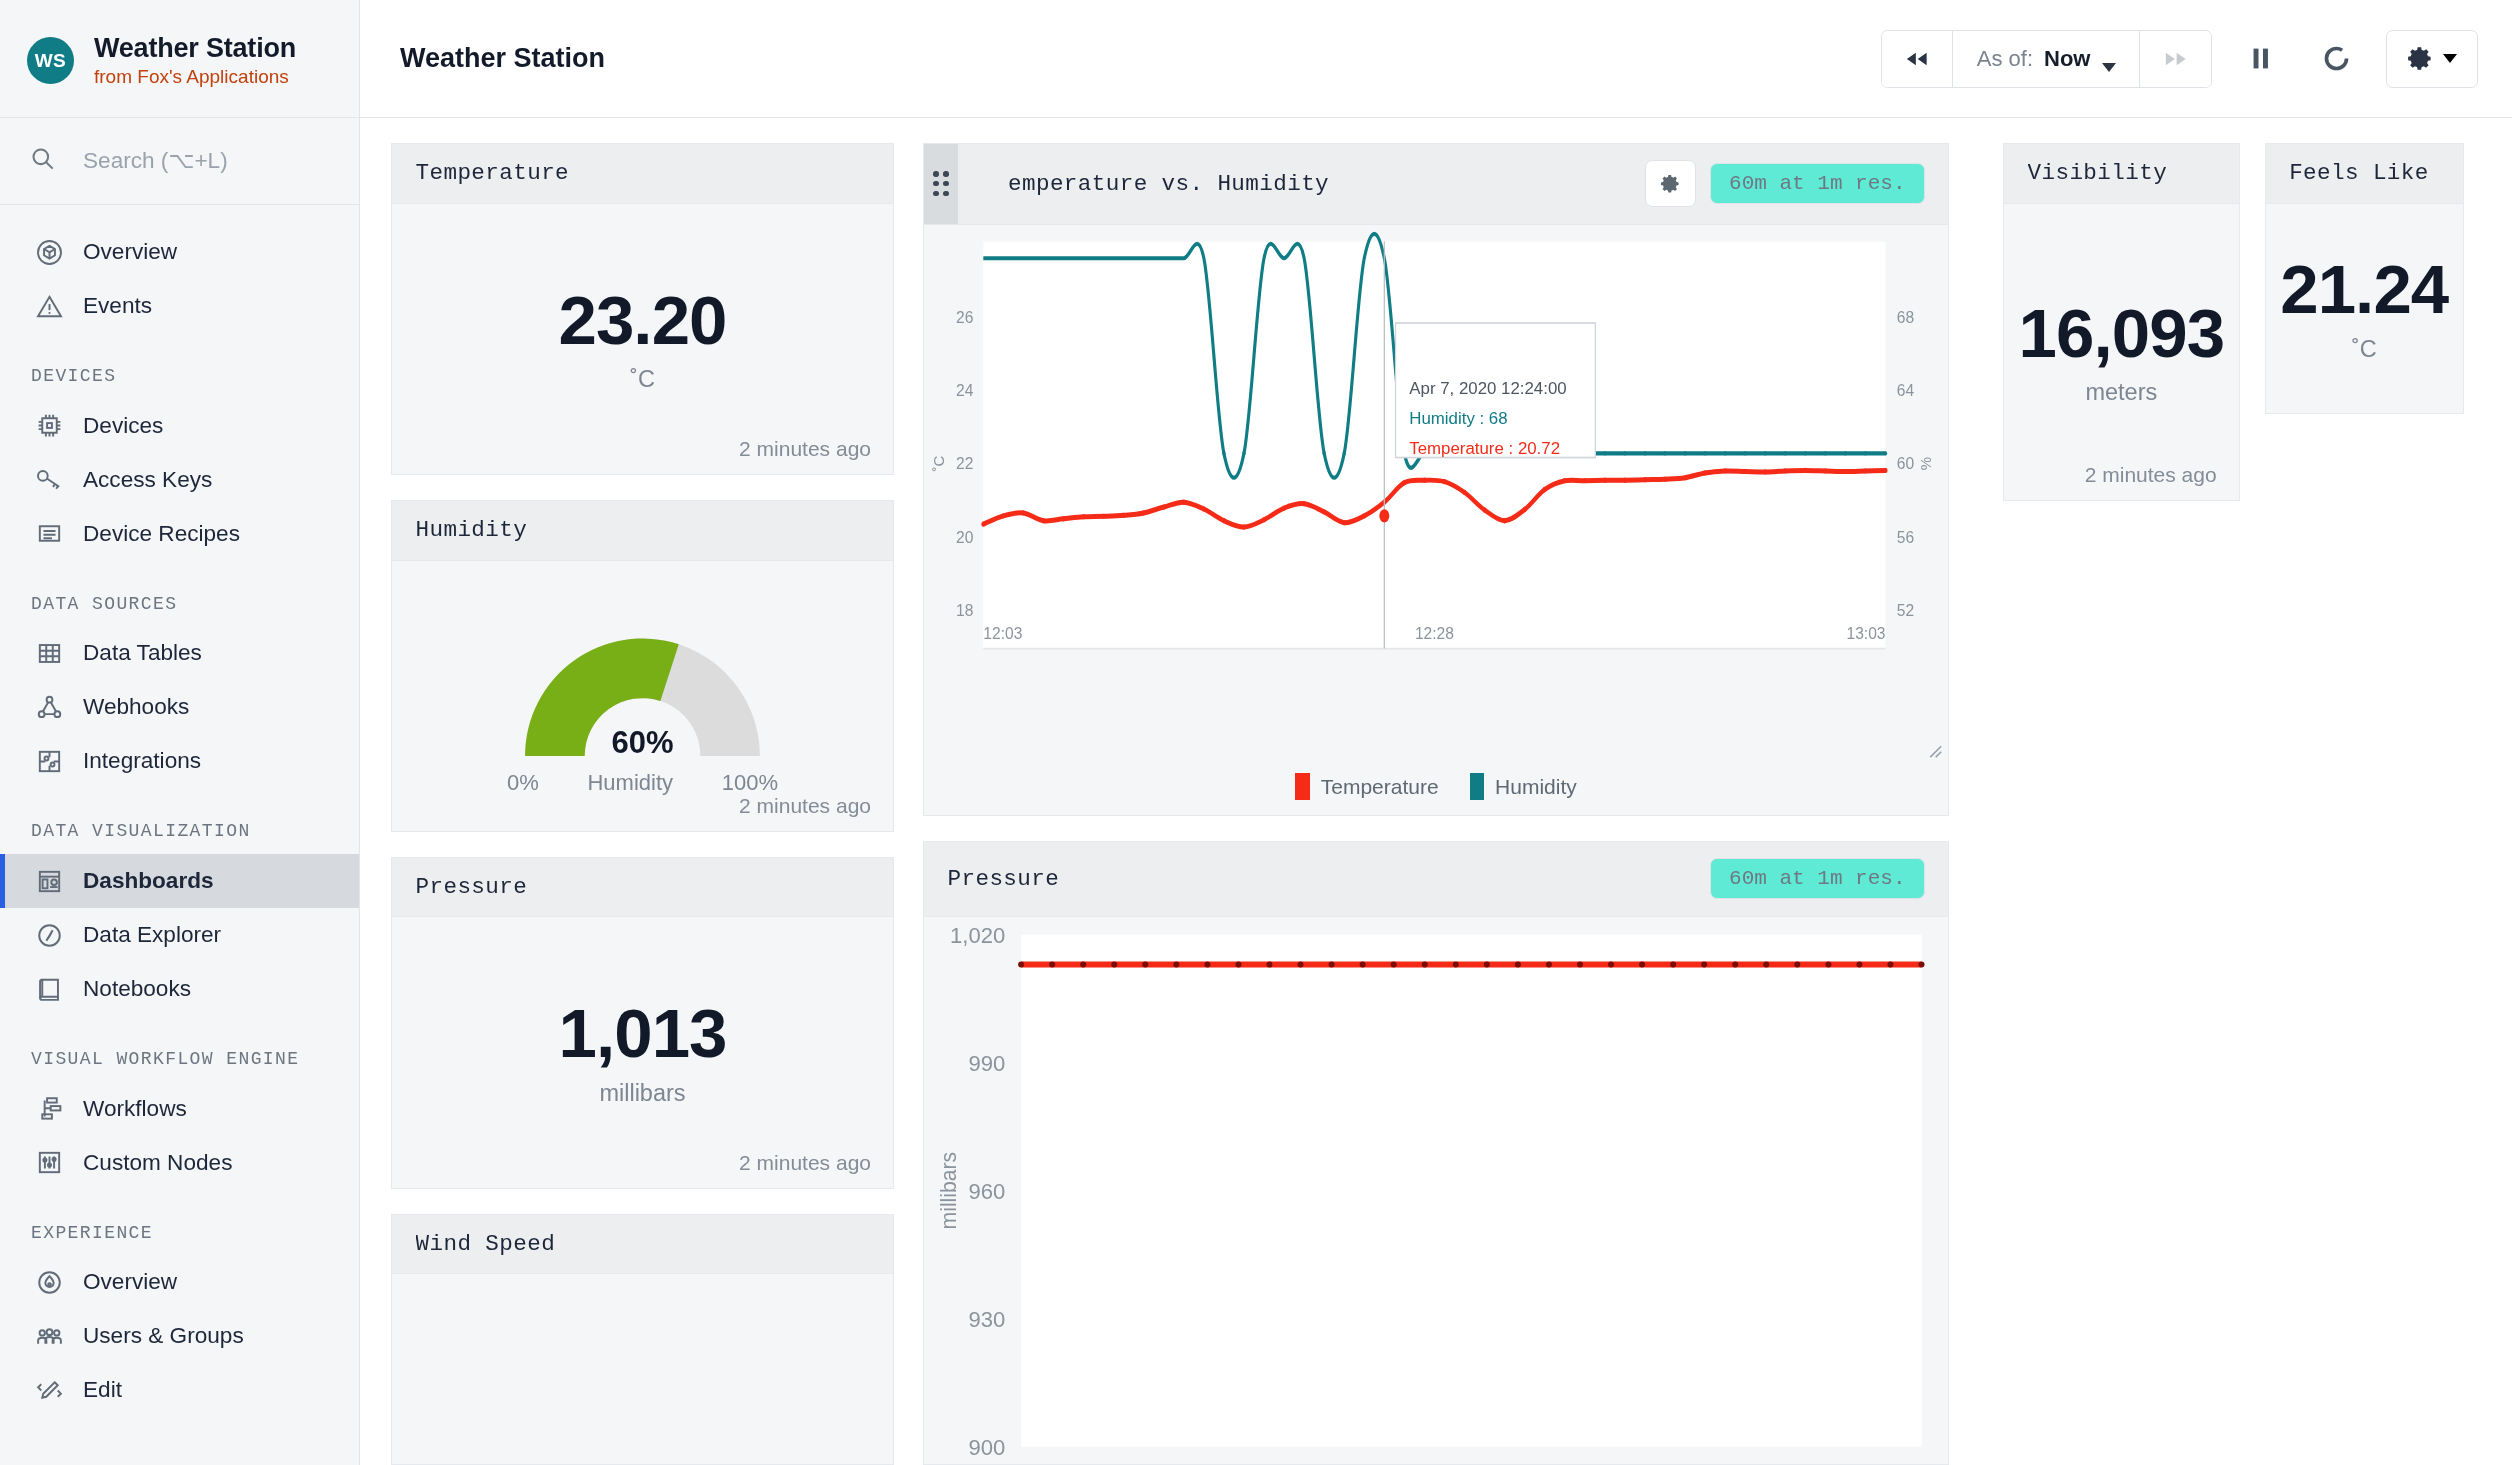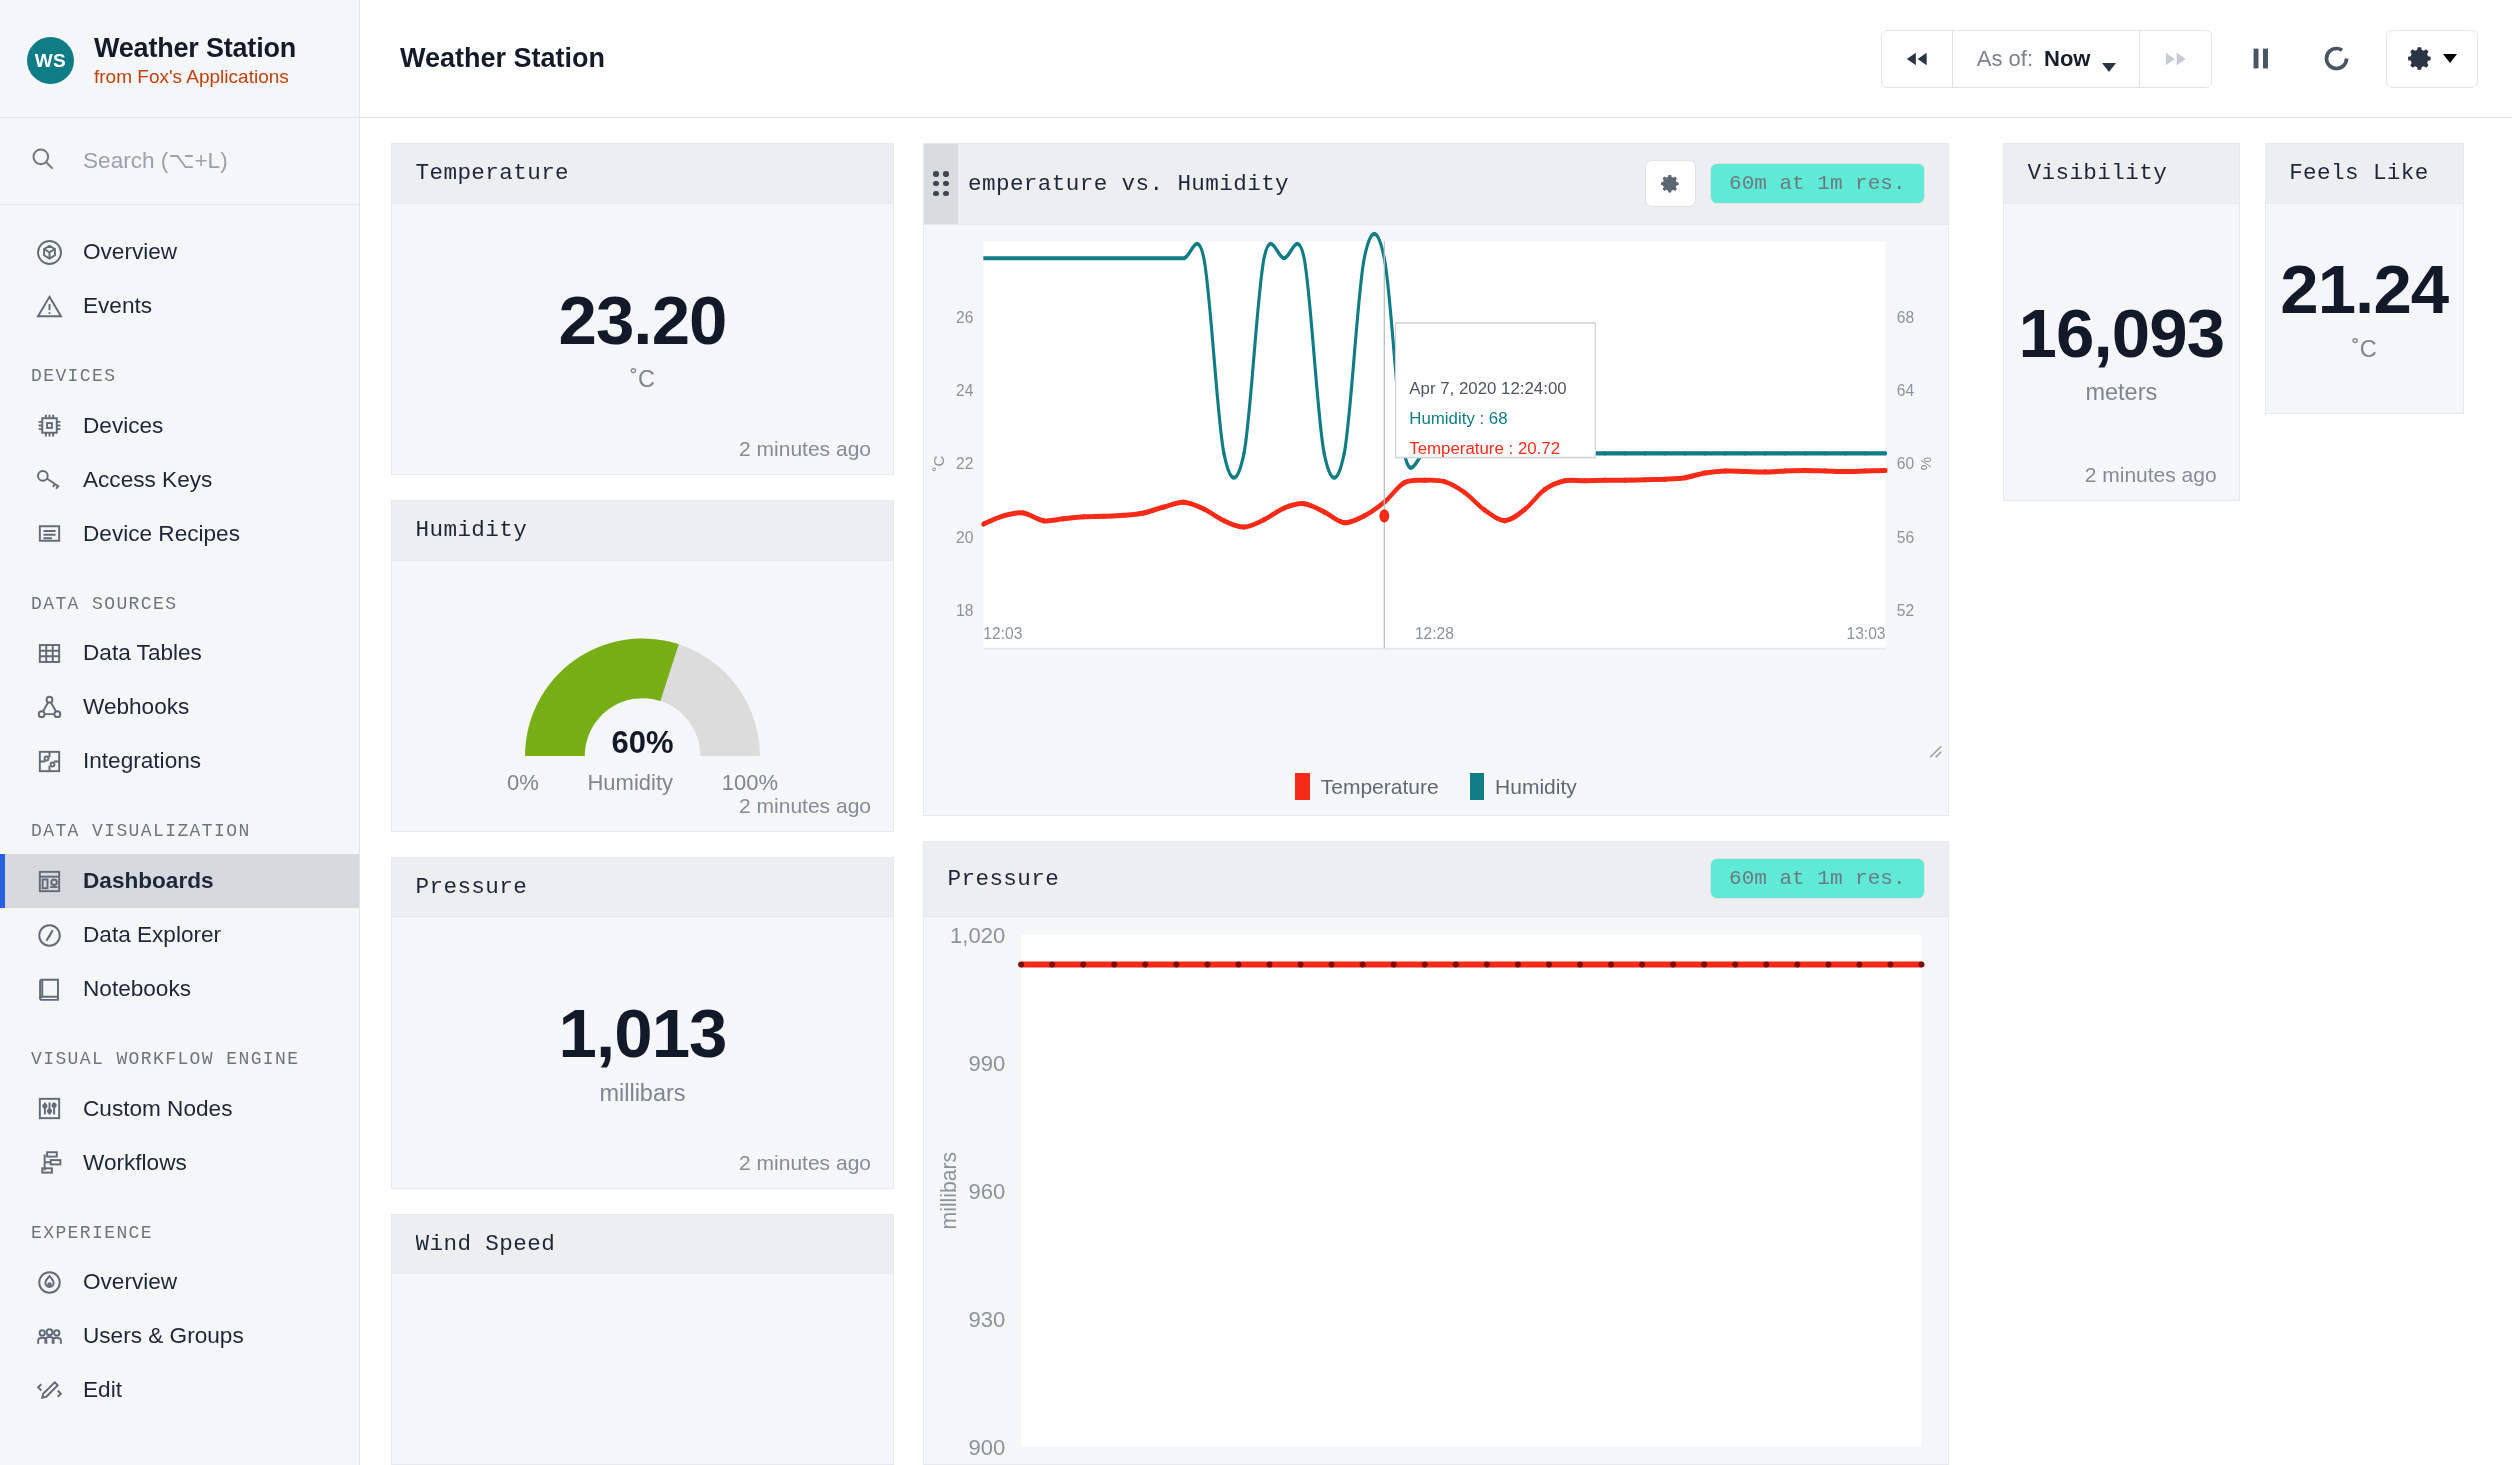--- a/index.html
+++ b/index.html
@@ -290,39 +290,39 @@
               <path d="M4.2 19.3V5.4C4.2 4.6 5 4 6 4"></path>
             </svg>
         </span>
         <span class="label">Notebooks</span>
       </div>
 
       <div class="nav-group">VISUAL WORKFLOW ENGINE</div>
       <div class="nav-item">
         <span class="nav-ico">
           <svg viewBox="0 0 24 24">
+              <rect x="10" y="3.5" width="8" height="3.6"></rect>
+              <rect x="13" y="10" width="8" height="3.6"></rect>
+              <rect x="6" y="16.8" width="8" height="3.6"></rect>
+              <path d="M8 5.3v13.3M8 11.8h5"></path>
+            </svg>
+        </span>
+        <span class="label">Workflows</span>
+      </div>
+      <div class="nav-item">
+        <span class="nav-ico">
+          <svg viewBox="0 0 24 24">
               <rect x="4" y="4" width="16" height="16"></rect>
               <path d="M8.2 7v10M12 7v10M15.8 7v10"></path>
               <circle cx="8.2" cy="10" r="1.3"></circle>
               <circle cx="12" cy="14" r="1.3"></circle>
               <circle cx="15.8" cy="9.4" r="1.3"></circle>
             </svg>
         </span>
         <span class="label">Custom Nodes</span>
-      </div>
-      <div class="nav-item">
-        <span class="nav-ico">
-          <svg viewBox="0 0 24 24">
-              <rect x="10" y="3.5" width="8" height="3.6"></rect>
-              <rect x="13" y="10" width="8" height="3.6"></rect>
-              <rect x="6" y="16.8" width="8" height="3.6"></rect>
-              <path d="M8 5.3v13.3M8 11.8h5"></path>
-            </svg>
-        </span>
-        <span class="label">Workflows</span>
       </div>
 
       <div class="nav-group">EXPERIENCE</div>
       <div class="nav-item">
         <span class="nav-ico">
           <svg viewBox="0 0 24 24">
               <circle cx="12" cy="12" r="8.5"></circle>
               <path d="M12 6.8c2.4 2.4 3.4 3.8 3.4 5.6a3.4 3.4 0 11-6.8 0c0-1.8 1-3.2 3.4-5.6z"></path>
               <circle cx="12" cy="13.6" r="1.1"></circle>
             </svg>
@@ -452,21 +452,21 @@
         <div class="card" style="height:271px">
           <div class="card-head">
             <span class="card-title">Wind Speed</span>
           </div>
         </div>
       </div>
 
       <div class="col-mid">
 
         <div class="card chart-card" style="height:716px">
-          <div class="card-head" style="position:relative;padding-left:44px">
+          <div class="card-head" style="position:relative;padding-left:84px">
             <div class="drag-handle">
               <span class="dots">
                   <i></i>
                   <i></i>
                   <i></i>
                   <i></i>
                   <i></i>
                   <i></i>
                 </span>
             </div>

